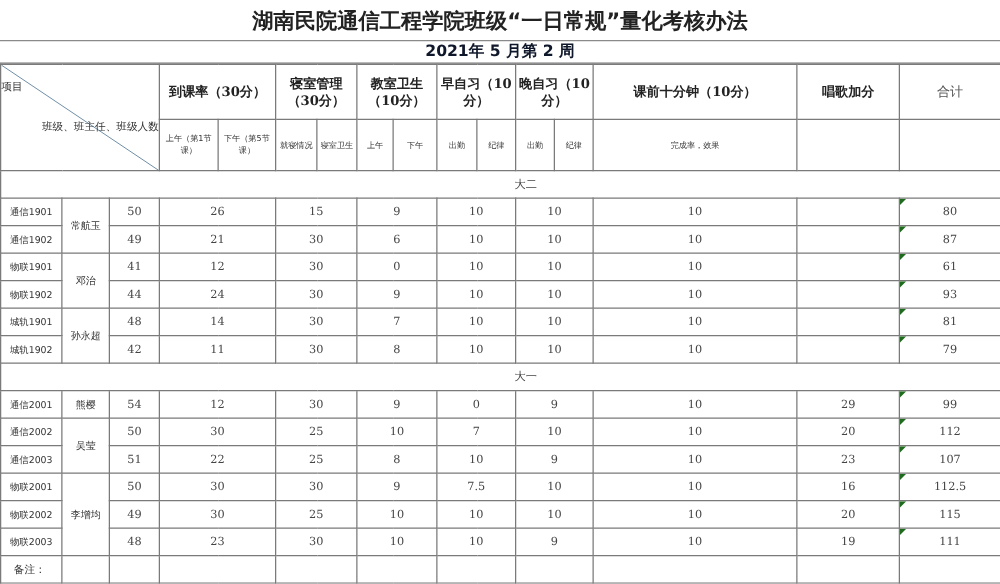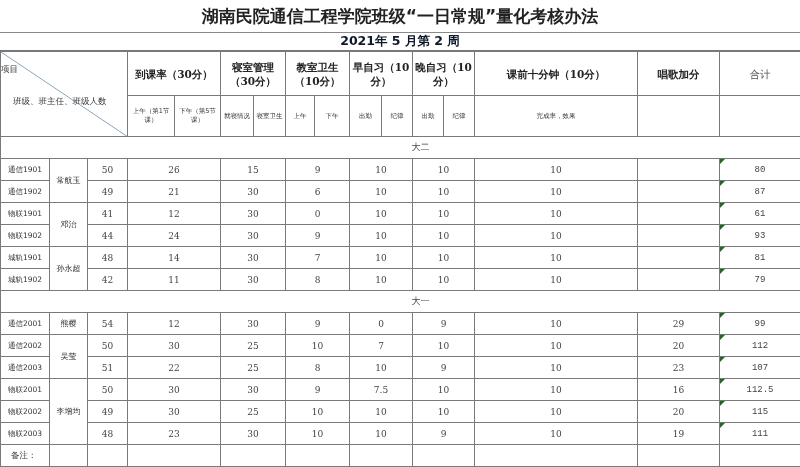--- a/index.html
+++ b/index.html
@@ -8,26 +8,26 @@
   .title { position:absolute; left:0; top:0; width:800px; height:33px; border-bottom:1.5px solid #8a8a8a; display:flex; align-items:center; justify-content:center; font-family:"DejaVu Sans", sans-serif; font-weight:bold; font-size:17px; color:#222; box-sizing:border-box; }
   .subtitle { position:absolute; left:0; top:33px; width:800px; height:18px; display:flex; align-items:center; justify-content:center; font-weight:bold; font-size:12.5px; color:#0f172a; border-bottom:1.5px solid #777; box-sizing:border-box; }
   table { position:absolute; left:0; top:51px; border-collapse:collapse; table-layout:fixed; width:800px; }
   td { border:1px solid #7a7a7a; text-align:center; vertical-align:middle; padding:0; font-size:9px; color:#444; overflow:hidden; white-space:nowrap; font-family:"DejaVu Serif", serif; }
   td.hdr1 { font-family:"DejaVu Serif", serif; font-weight:bold; font-size:10.5px; color:#222; line-height:14px; white-space:normal; }
   td.hdr1.light { font-weight:normal; color:#555; font-size:10.5px; }
   td.hdr2 { font-size:6.5px; color:#333; line-height:9px; white-space:normal; font-family:"DejaVu Sans", sans-serif; }
   td.section { font-size:9px; color:#444; font-family:"DejaVu Sans", sans-serif; border-left:1px solid #7a7a7a;padding-left:40px; }
   td.cls { font-family:"DejaVu Sans", sans-serif; font-size:7.5px; color:#333; }
   td.teacher { font-family:Liberation Sans, sans-serif; font-size:8px; color:#333; }
-  td.total { position:relative;font-family:Liberation Mono, monospace; }
+  td.total { position:relative; }
   .flag { position:absolute; left:0; top:0; width:0; height:0; border-top:5px solid #1e6b1e; border-right:5px solid transparent; }
   .diag-cell { position:relative; }
   .diag-cell svg { position:absolute; left:0; top:0; }
   .diag-top { position:absolute; left:0; top:12px; width:100%; text-align:left; font-size:8.5px; color:#333; font-family:"DejaVu Sans", sans-serif; }
-  .diag-bot { position:absolute; left:0; bottom:28px; width:100%; text-align:left; font-size:8.5px; color:#333; font-family:"DejaVu Sans", sans-serif;padding-left:12px; }
+  .diag-bot { position:absolute; left:0; bottom:28px; width:100%; text-align:right; font-size:8.5px; color:#333; font-family:"DejaVu Sans", sans-serif; }
   tr.h1 { height:44px; }
   tr.h2 { height:41px; }
   tr.sec { height:22px; }
   tr.row { height:22px; }
   tr.note { height:22px; }
   td.note-label { text-align:left; padding-left:10px; font-family:"DejaVu Sans", sans-serif; font-size:8.5px; color:#333; }
 </style>
 </head>
 <body>
 

